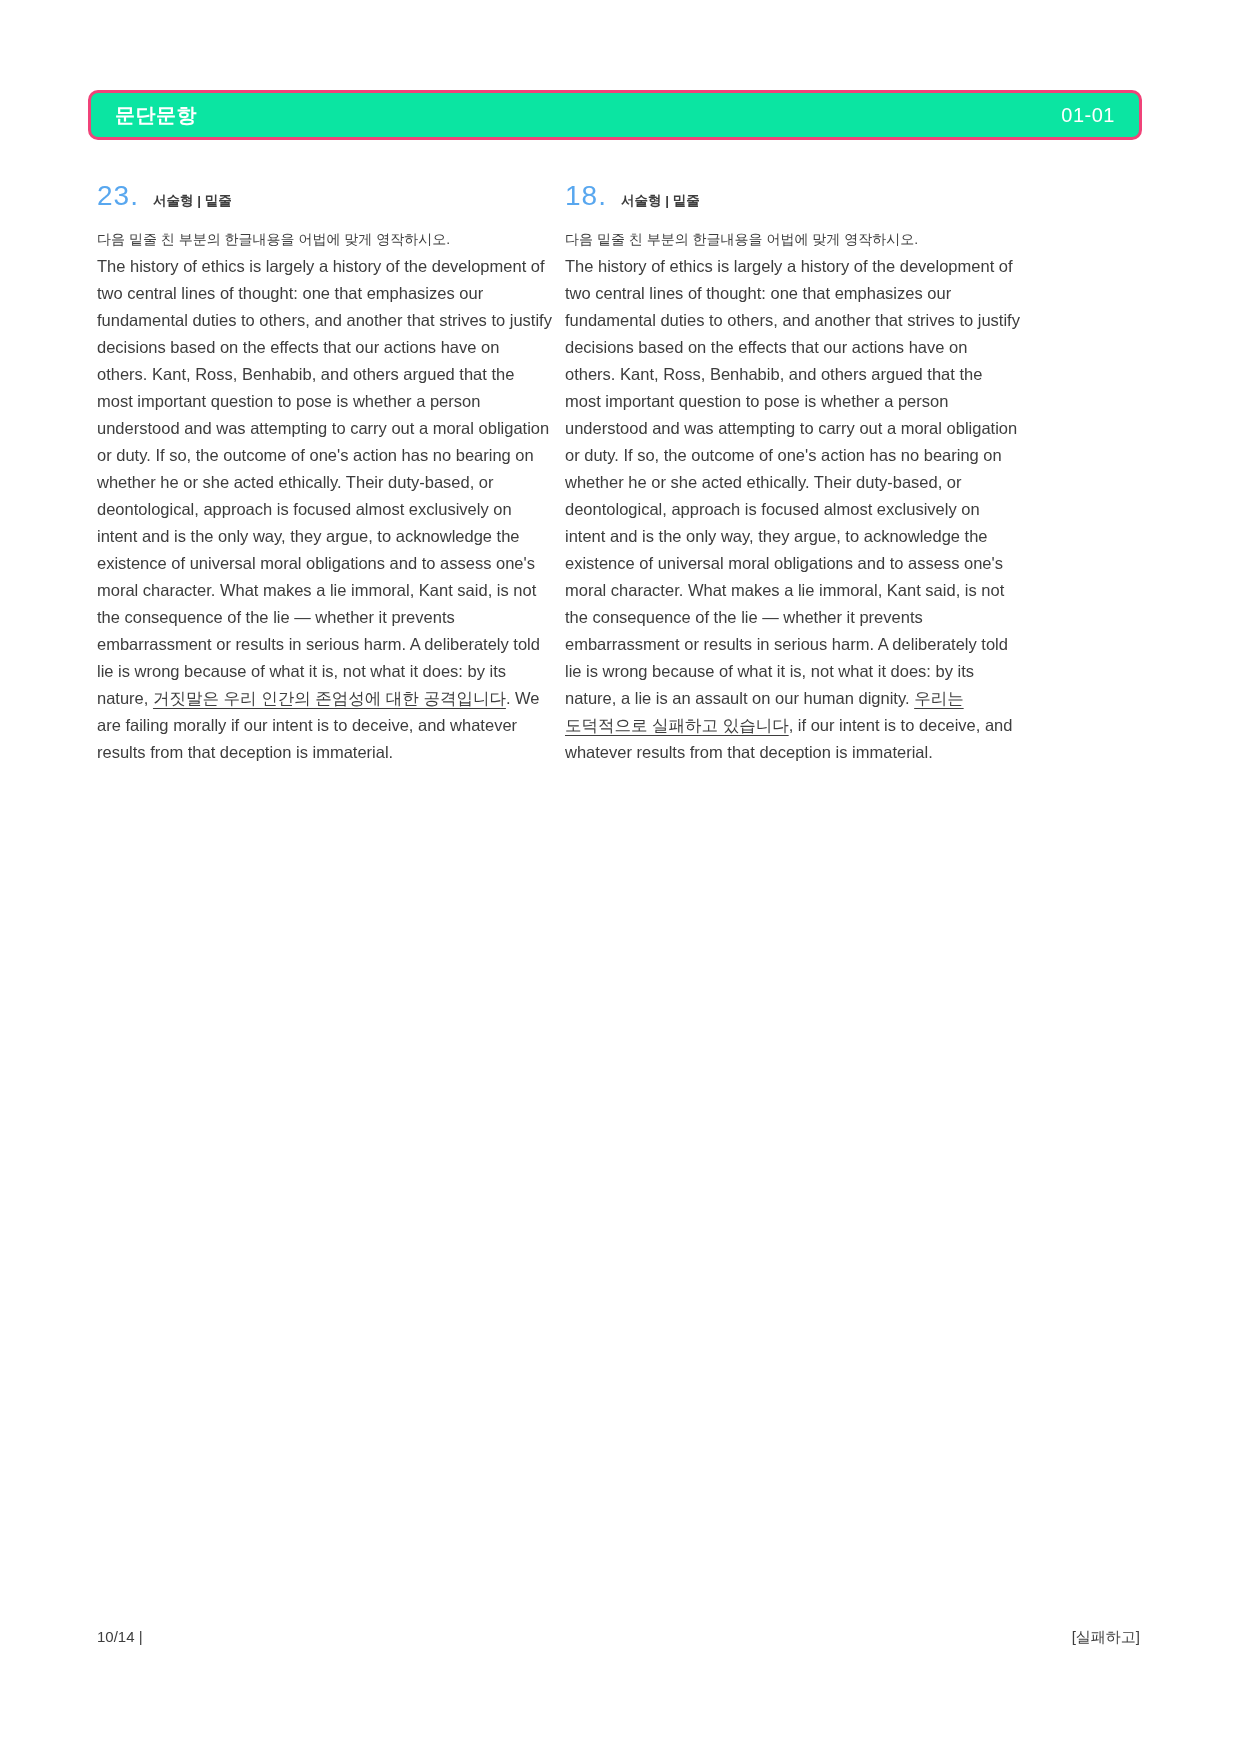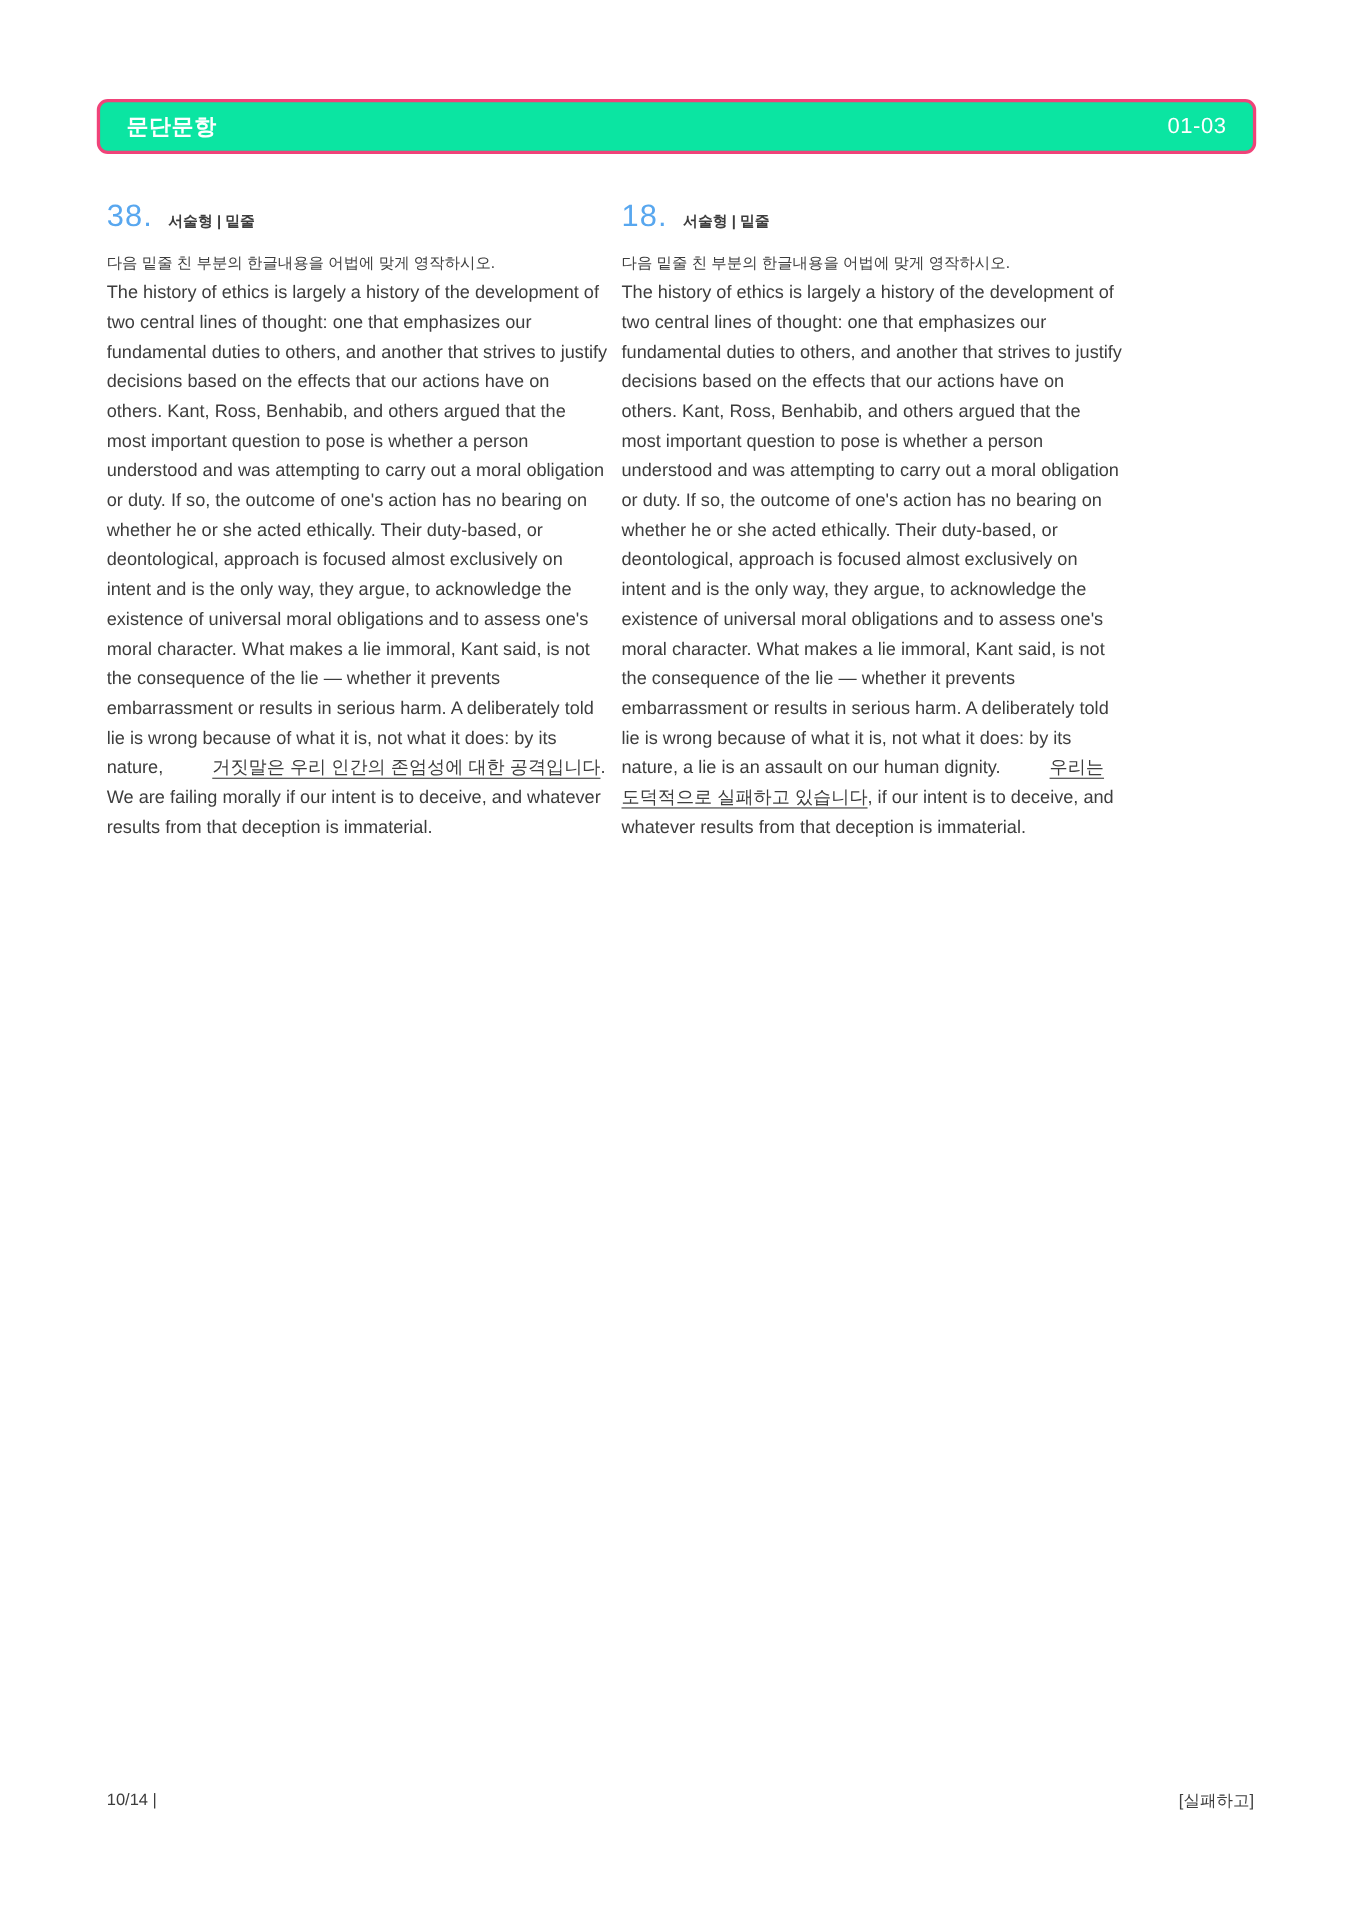--- a/index.html
+++ b/index.html
@@ -50,41 +50,40 @@
     font-size:14px;line-height:27px;color:var(--body-text);
   }
   .q-passage{
     font-size:16.5px;line-height:27px;color:var(--body-text);
     word-break:keep-all;
   }
   .q-passage .u{
     text-decoration:underline;
     text-underline-offset:4px;
     text-decoration-thickness:1px;
-    margin-left:40px;
   }
   .footer{
     position:absolute;left:97px;right:100px;top:1628px;
     display:flex;justify-content:space-between;
     font-size:15px;color:var(--body-text);
   }
 </style>
 </head>
 <body>
 
 <div class="header-bar">
   <span class="title">문단문항</span>
-  <span class="code">01-03</span>
+  <span class="code">01-01</span>
 </div>
 
 <div class="questions-row">
 
   <div class="question">
     <div class="q-head">
-      <span class="q-num">38.</span>
+      <span class="q-num">23.</span>
       <span class="q-type">서술형 | 밑줄</span>
     </div>
     <div class="q-instruction">다음 밑줄 친 부분의 한글내용을 어법에 맞게 영작하시오.</div>
     <div class="q-passage"><span>The history of ethics is largely a history of the development of two central lines of thought: one that emphasizes our fundamental duties to others, and another that strives to justify decisions based on the effects that our actions have on others. Kant, Ross, Benhabib, and others argued that the most important question to pose is whether a person understood and was attempting to carry out a moral obligation or duty. If so, the outcome of one's action has no bearing on whether he or she acted ethically. Their duty-based, or deontological, approach is focused almost exclusively on intent and is the only way, they argue, to acknowledge the existence of universal moral obligations and to assess one's moral character. What makes a lie immoral, Kant said, is not the consequence of the lie — whether it prevents embarrassment or results in serious harm. A deliberately told lie is wrong because of what it is, not what it does: by its nature, </span><span class="u">거짓말은 우리 인간의 존엄성에 대한 공격입니다</span><span>. We are failing morally if our intent is to deceive, and whatever results from that deception is immaterial.</span></div>
   </div>
 
   <div class="question">
     <div class="q-head">
       <span class="q-num">18.</span>
       <span class="q-type">서술형 | 밑줄</span>

